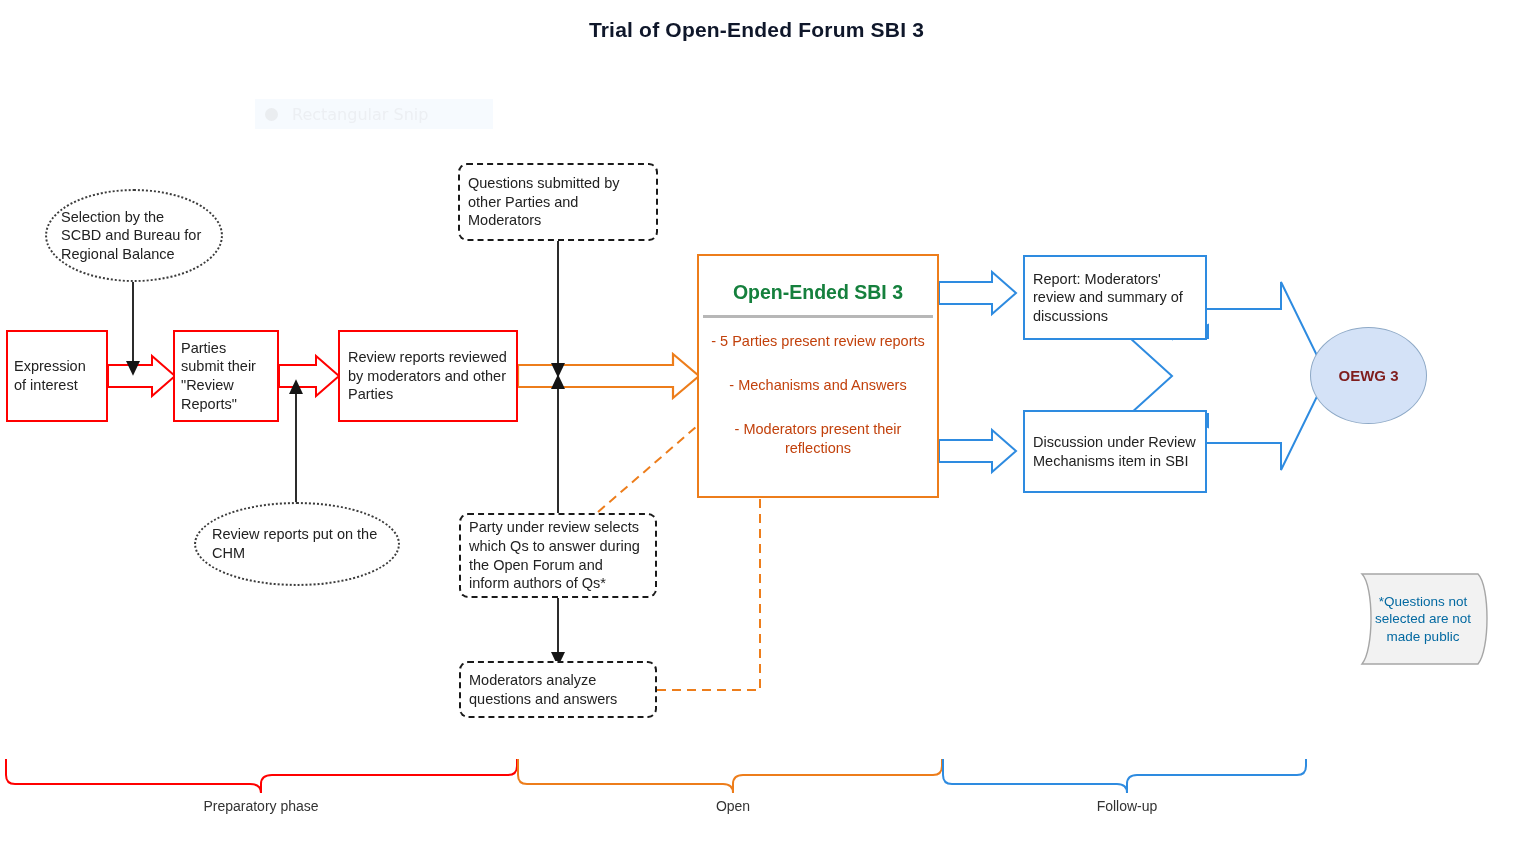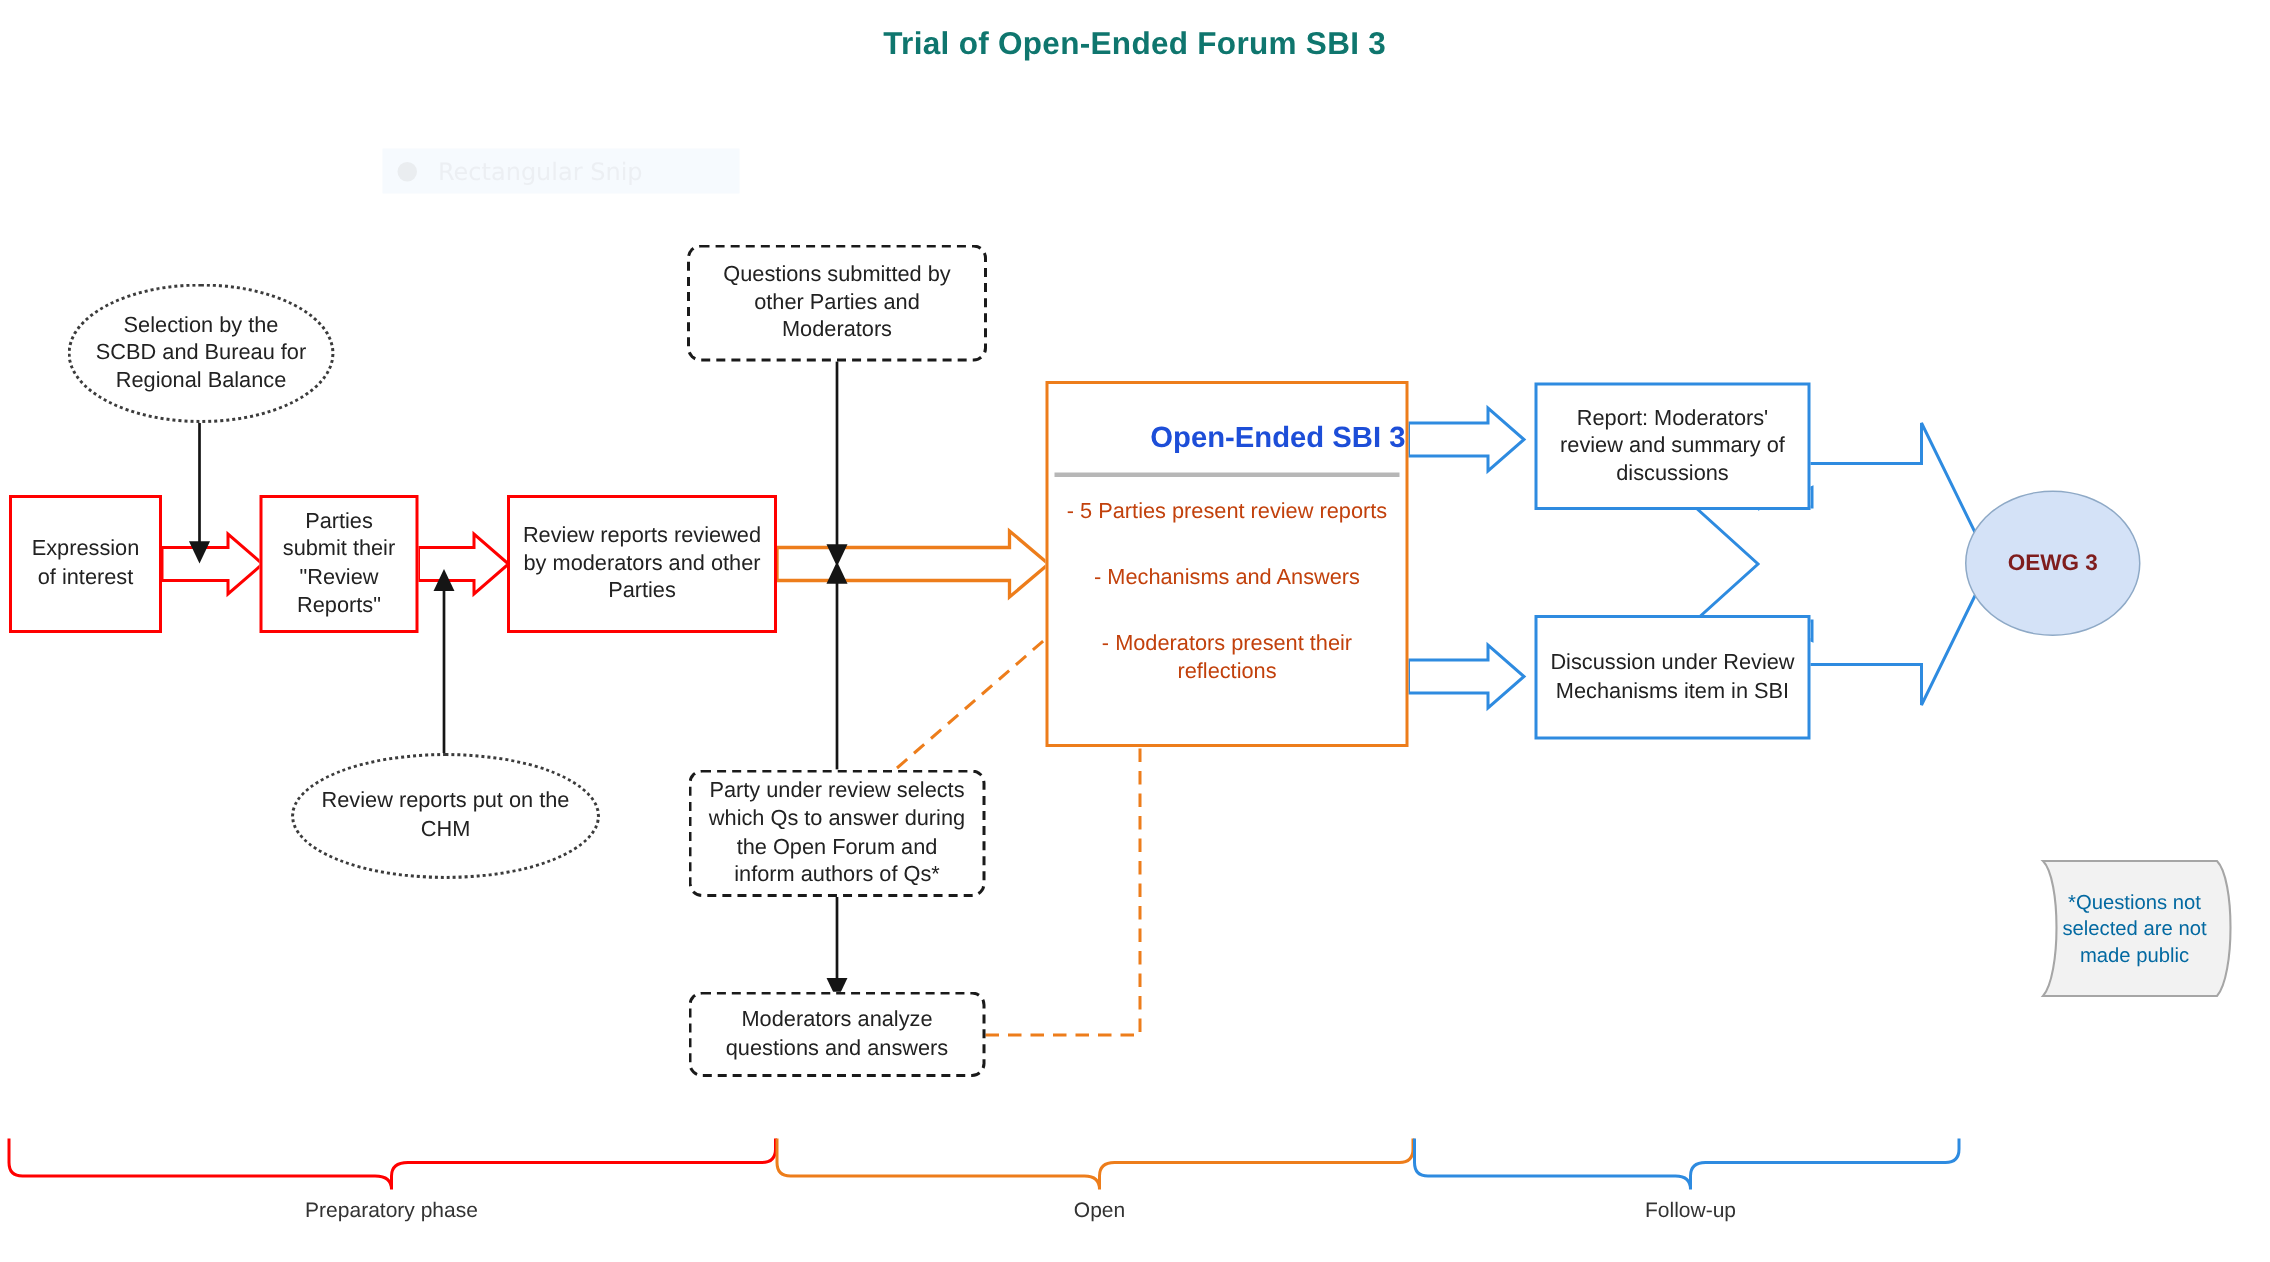--- a/index.html
+++ b/index.html
@@ -5,47 +5,47 @@
   html,body{margin:0;padding:0;background:#ffffff;}
   body{width:1513px;height:841px;overflow:hidden;font-family:"Liberation Sans",sans-serif;color:#2b2b2b;}
   #stage{position:relative;width:1513px;height:841px;background:#fff;}
   #svg-layer{position:absolute;left:0;top:0;width:1513px;height:841px;}
 
   .abs{position:absolute;box-sizing:border-box;}
 
   
   #page-title{
     left:0;top:18px;width:1513px;text-align:center;
-    font-size:21px;font-weight:bold;color:#0f766e;letter-spacing:.2px;
+    font-size:21px;font-weight:bold;color:#0f172a;letter-spacing:.2px;
   }
 
   
   #snip-ghost{
     left:255px;top:99px;width:238px;height:30px;
     background:#f6fafe;display:flex;align-items:center;gap:14px;padding-left:10px;
   }
   #snip-ghost .dot{width:13px;height:13px;border-radius:50%;background:#eaedf0;}
   #snip-ghost .lbl{font-size:16px;color:#eceff3;font-family:"DejaVu Sans",sans-serif;}
 
   
-  .node{display:flex;align-items:center;justify-content:center;text-align:center;background:#fff;}
+  .node{display:flex;align-items:center;justify-content:center;text-align:left;background:#fff;}
   .node .t{display:block;line-height:1.28;}
 
   .redbox{border:2px solid #ff0000;font-size:14.5px;color:#222;}
   .bluebox{border:2px solid #2E8BE0;font-size:14.5px;color:#222;}
   .dashbox{border:2px dashed #1a1a1a;border-radius:9px;font-size:14.5px;color:#222;}
   .dotell{border:2px dotted #3b3b3b;border-radius:50%;font-size:14.5px;color:#222;}
 
   
   #sbi-panel{
     left:697px;top:254px;width:242px;height:244px;
     border:2px solid #ED7D1B;background:#fff;
   }
   #sbi-panel .hdr{
-    text-align:right;font-size:19.5px;font-weight:bold;color:#1d4ed8;
+    text-align:center;font-size:19.5px;font-weight:bold;color:#15803d;
     padding-top:25px;
   }
   #sbi-panel .rule{height:3px;background:#b7b7b7;margin:11px 4px 0 4px;}
   #sbi-panel .bullets{padding:14px 6px 0 6px;}
   #sbi-panel .bullets .b{font-size:14.5px;color:#c2410c;text-align:center;line-height:1.3;margin-bottom:25px;}
 
   
   #oewg{
     left:1310px;top:327px;width:117px;height:97px;border-radius:50%;
     background:#D4E2F7;border:1.6px solid #8EA9C6;

